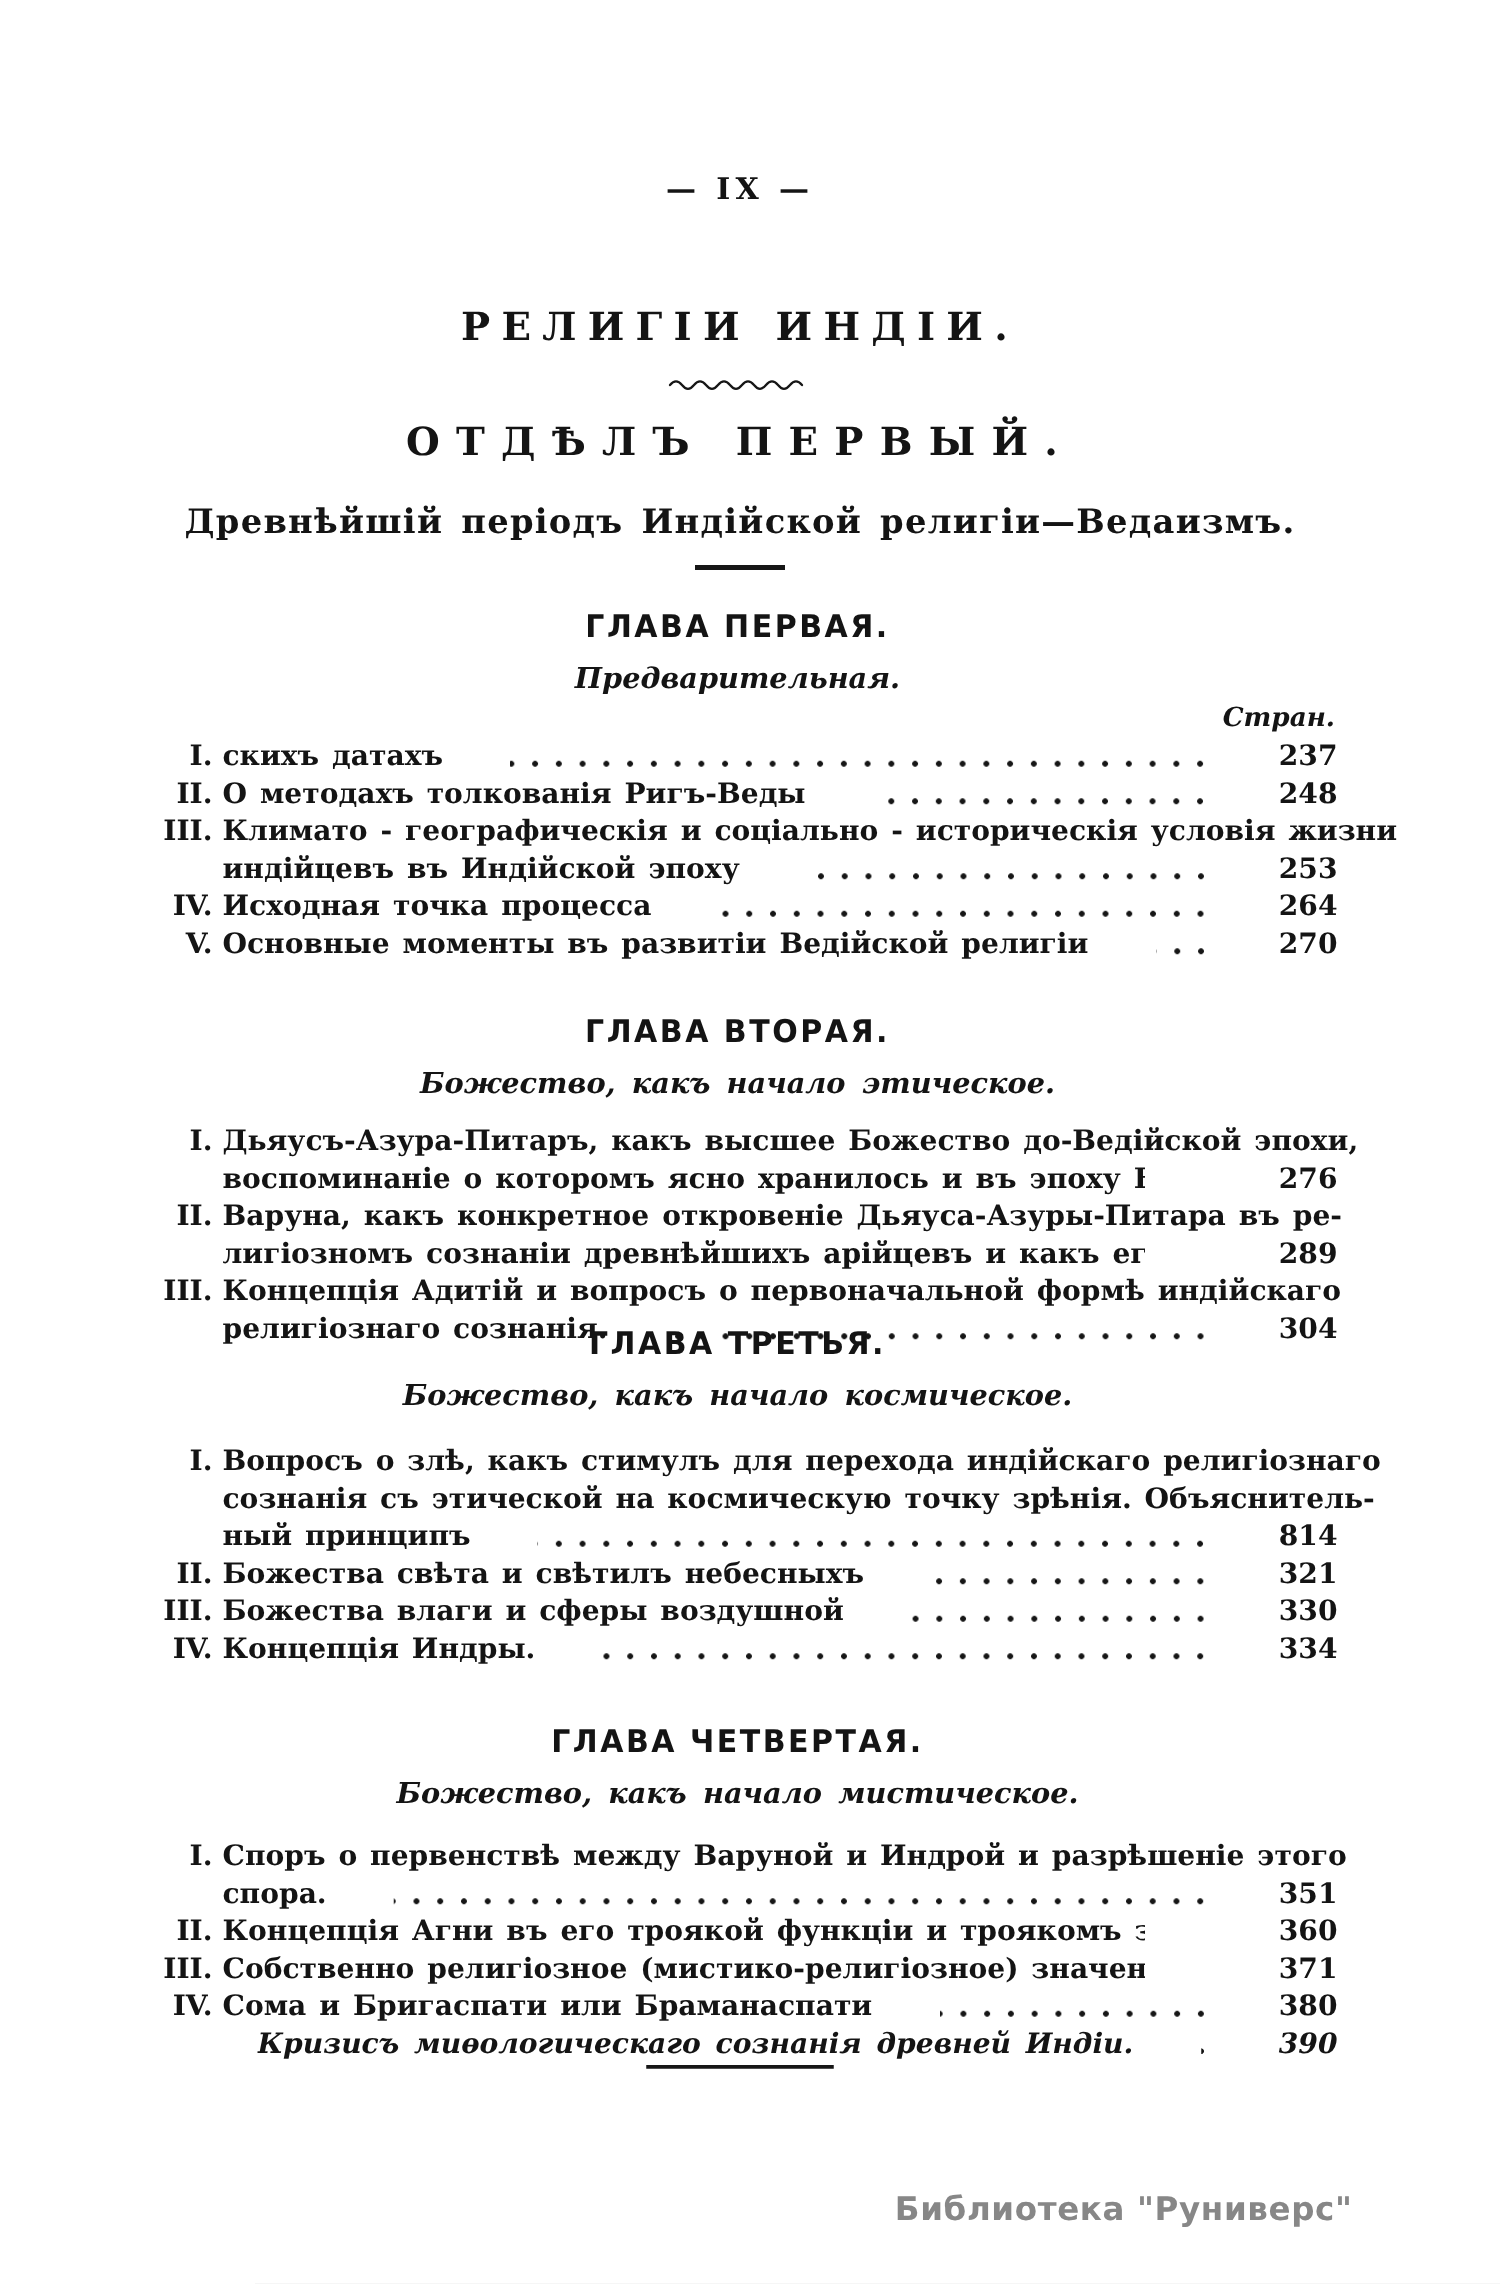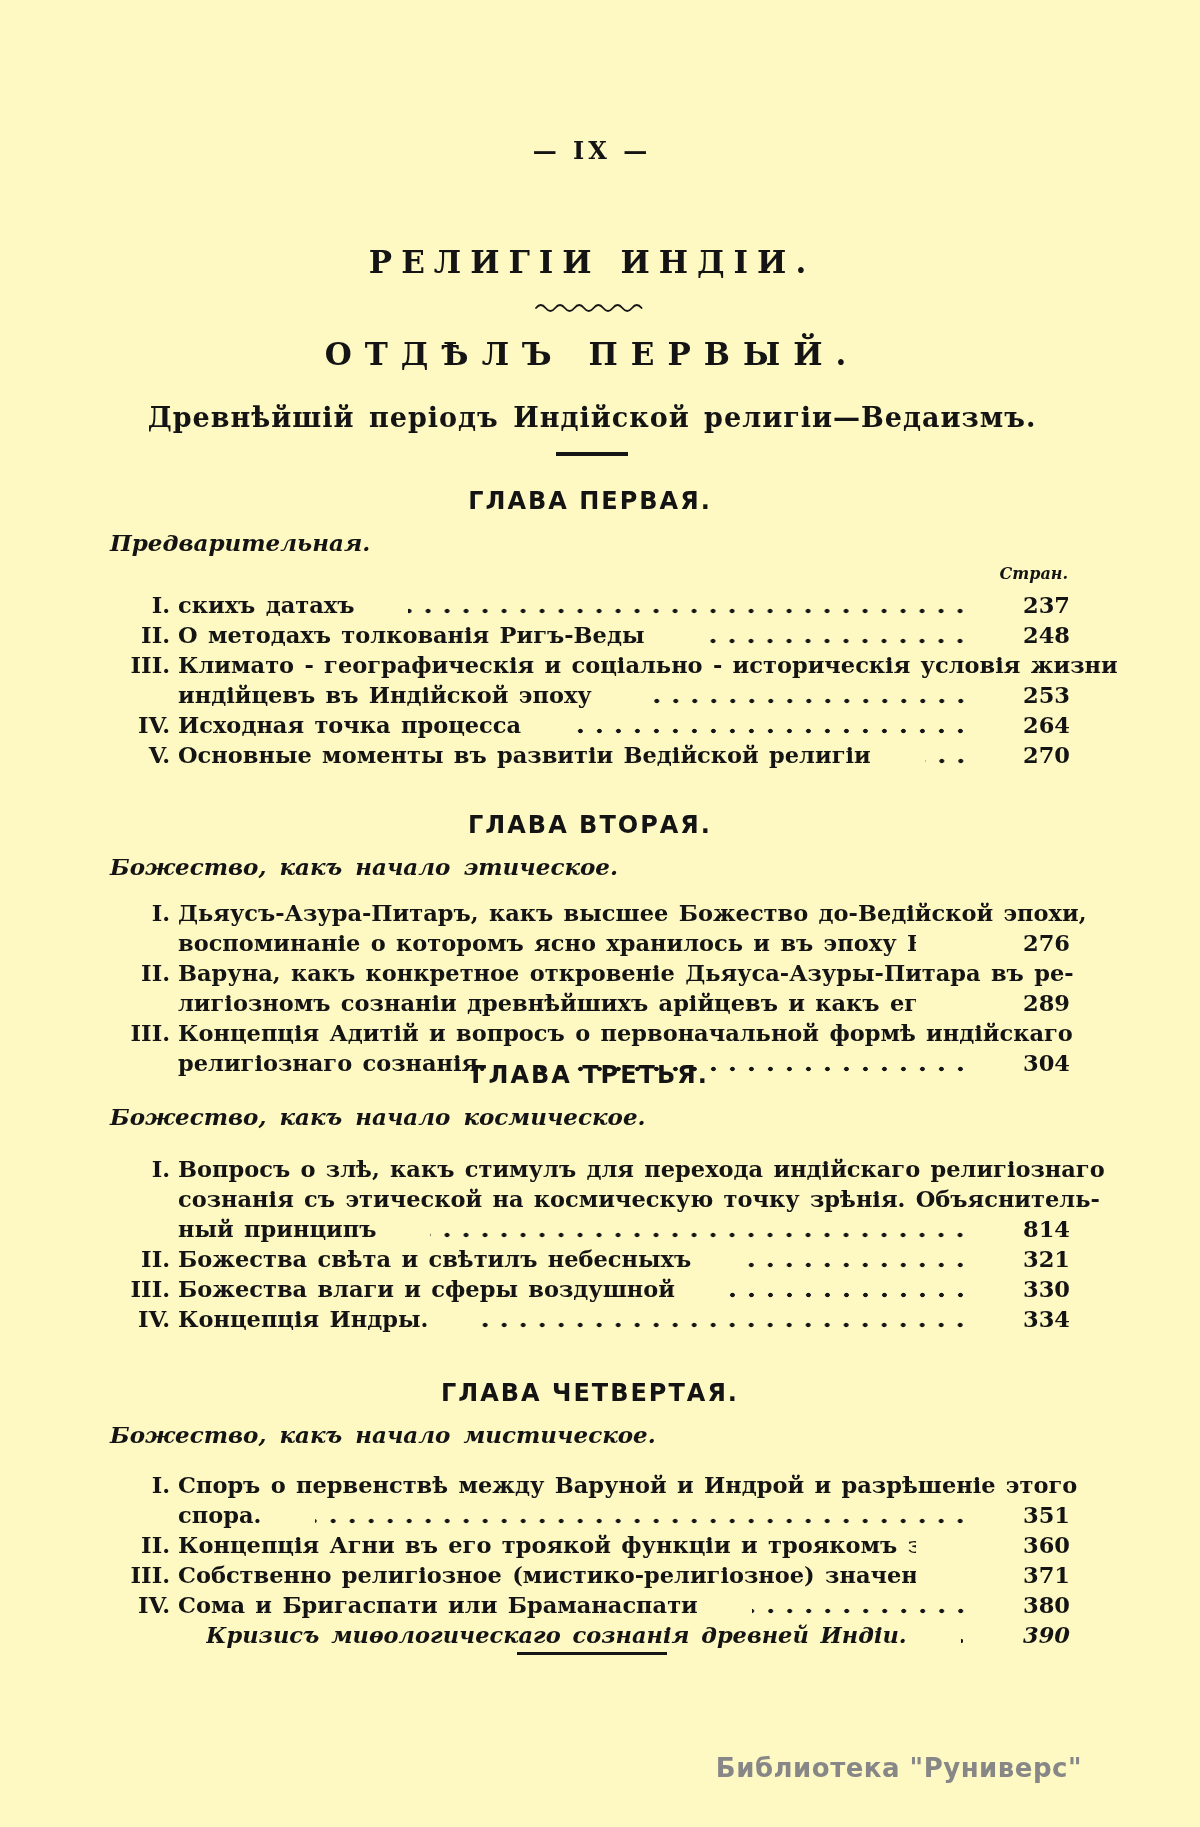--- a/index.html
+++ b/index.html
@@ -1,20 +1,20 @@
 <!DOCTYPE html>
 <html lang="ru"><head>
 <meta charset="utf-8">
 <style>
   html,body{margin:0;padding:0;background:#e9e9e9;}
   .page{
     position:relative;
     width:1200px;height:1827px;
     margin:0 auto;
-    background:#fef9c3;
+    background:#ffffff;
     color:#141414;
     font-family:"DejaVu Serif","Liberation Serif",serif;
     overflow:hidden;
   }
   
   .abs-center{position:absolute;left:592px;transform:translateX(-50%);white-space:nowrap;}
   .folio{top:136px;font-size:24px;font-weight:700;letter-spacing:4px;}
   .book-title{top:244px;font-size:31px;font-weight:700;letter-spacing:9px;}
   .wavy{top:298px;}
   .section-title{top:336px;font-size:31px;font-weight:600;letter-spacing:13px;}
@@ -24,26 +24,26 @@
   
   .chapter{position:absolute;left:110px;width:960px;}
   .ch1{top:486px;} .ch2{top:810px;} .ch3{top:1060px;} .ch4{top:1378px;}
   .chapter-heading{
     text-align:center;
     font-family:"DejaVu Sans","Liberation Sans",sans-serif;
     font-weight:700;font-size:24px;line-height:30px;letter-spacing:2px;
     transform:scaleY(1.04);
   }
   .chapter-sub{
-    font-style:italic;font-weight:600;
+    text-align:center;font-style:italic;font-weight:600;
     font-size:23px;line-height:30px;margin-top:12px;word-spacing:5px;
   }
   .col-header{
     text-align:right;font-style:italic;font-weight:600;
-    font-size:16px;line-height:24px;margin-top:4px;padding-right:2px;
+    font-size:21px;line-height:24px;margin-top:4px;padding-right:2px;
   }
   .entries{margin-top:4px;font-size:22.5px;font-weight:700;line-height:30px;word-spacing:2.5px;}
   .ch2 .entries{margin-top:16px;}
   .ch3 .entries{margin-top:22px;}
   .ch4 .entries{margin-top:20px;}
   .entry{display:flex;align-items:flex-start;}
   .entry .num{flex:0 0 68px;text-align:right;padding-right:8px;box-sizing:border-box;}
   .entry .body{flex:1 1 auto;min-width:0;}
   .entry .line{white-space:nowrap;}
   .entry .lastline{display:flex;align-items:flex-start;gap:42px;}

